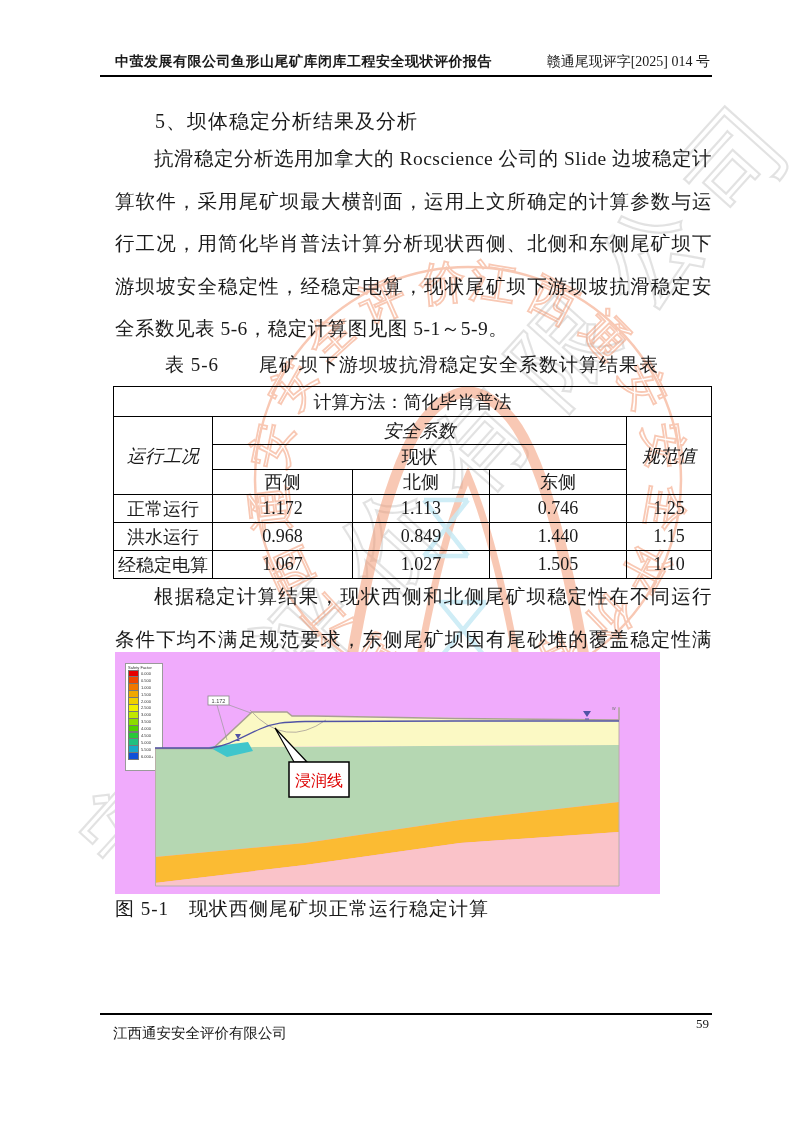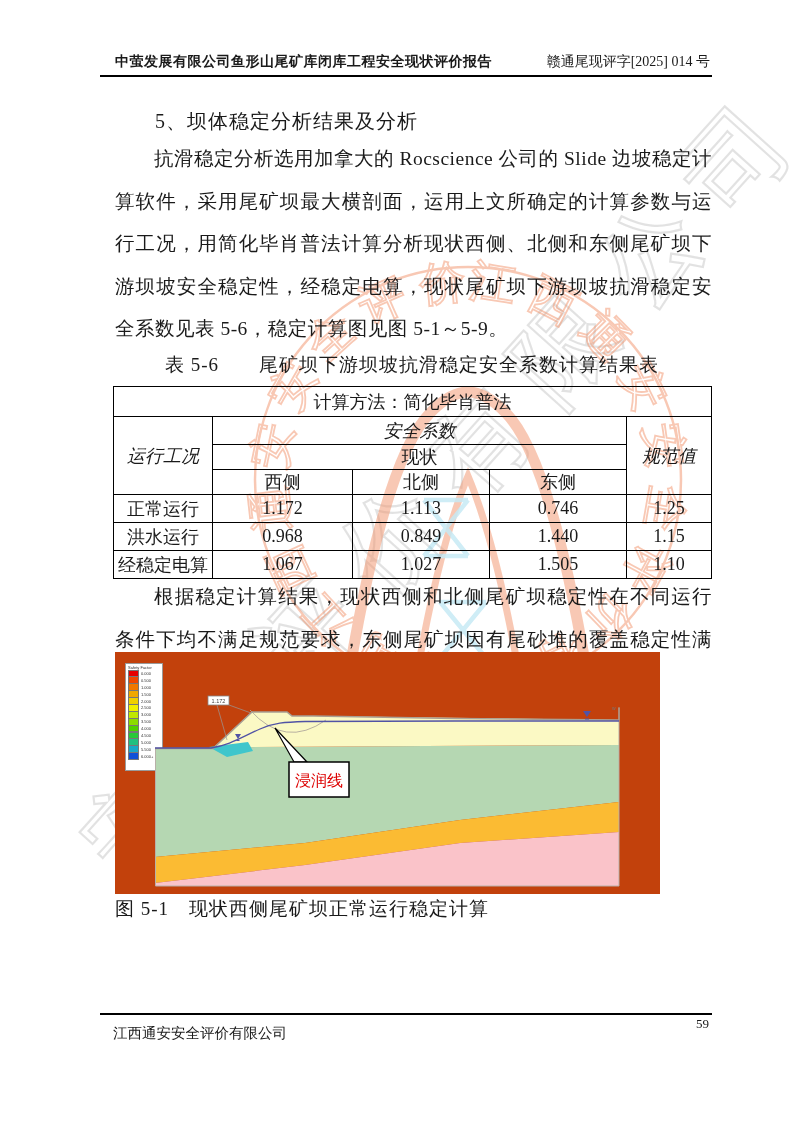--- a/index.html
+++ b/index.html
@@ -21,21 +21,21 @@
   #para2{top:576px;}
   .tbl-title{position:absolute;left:113px;top:352px;width:598px;text-align:center;
              font-size:19px;letter-spacing:1px;}
   table.res{position:absolute;left:113px;top:386px;width:598px;border-collapse:collapse;
             font-size:18px;table-layout:fixed;}
   table.res td{border:1.4px solid #000;text-align:center;padding:0;background:transparent;}
   td.method{height:29px;}
   td.h1{height:27px;font-style:italic;} td.h2{height:21px;} td.h3{height:22px;}
   tr.data td{height:27px;}
   
-  .figure{position:absolute;left:115px;top:652px;width:545px;height:242px;background:#c2410c;z-index:1;}
+  .figure{position:absolute;left:115px;top:652px;width:545px;height:242px;background:#f0abfc;z-index:1;}
   .legend{position:absolute;left:10px;top:11px;width:38px;height:108px;background:#fff;
           border:1px solid #9a9a9a;box-sizing:border-box;padding:1px 0 0 2px;}
   .legend-title{font-size:4px;line-height:5px;color:#333;white-space:nowrap;
                 font-family:"Liberation Sans","DejaVu Sans",sans-serif;}
   .l-row{display:flex;align-items:center;height:6.9px;}
   .l-sw{width:9px;height:5.8px;border:0.5px solid #777;}
   .l-lb{font-size:4px;margin-left:2px;color:#333;
         font-family:"Liberation Sans","DejaVu Sans",sans-serif;}
   .sec-svg{position:absolute;left:40px;top:0;}
   .fig-caption{position:absolute;left:115px;top:896px;width:545px;text-align:left;

